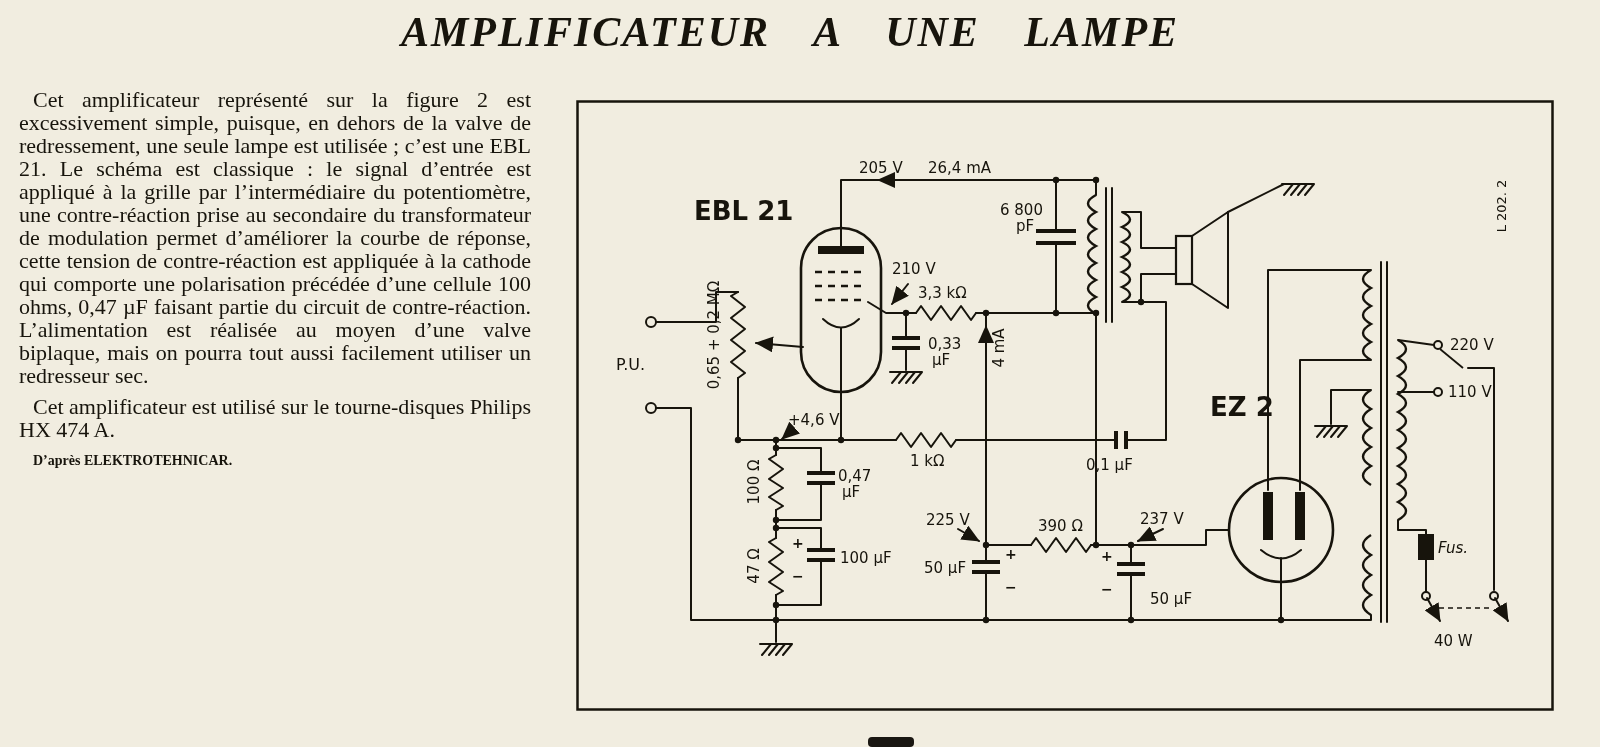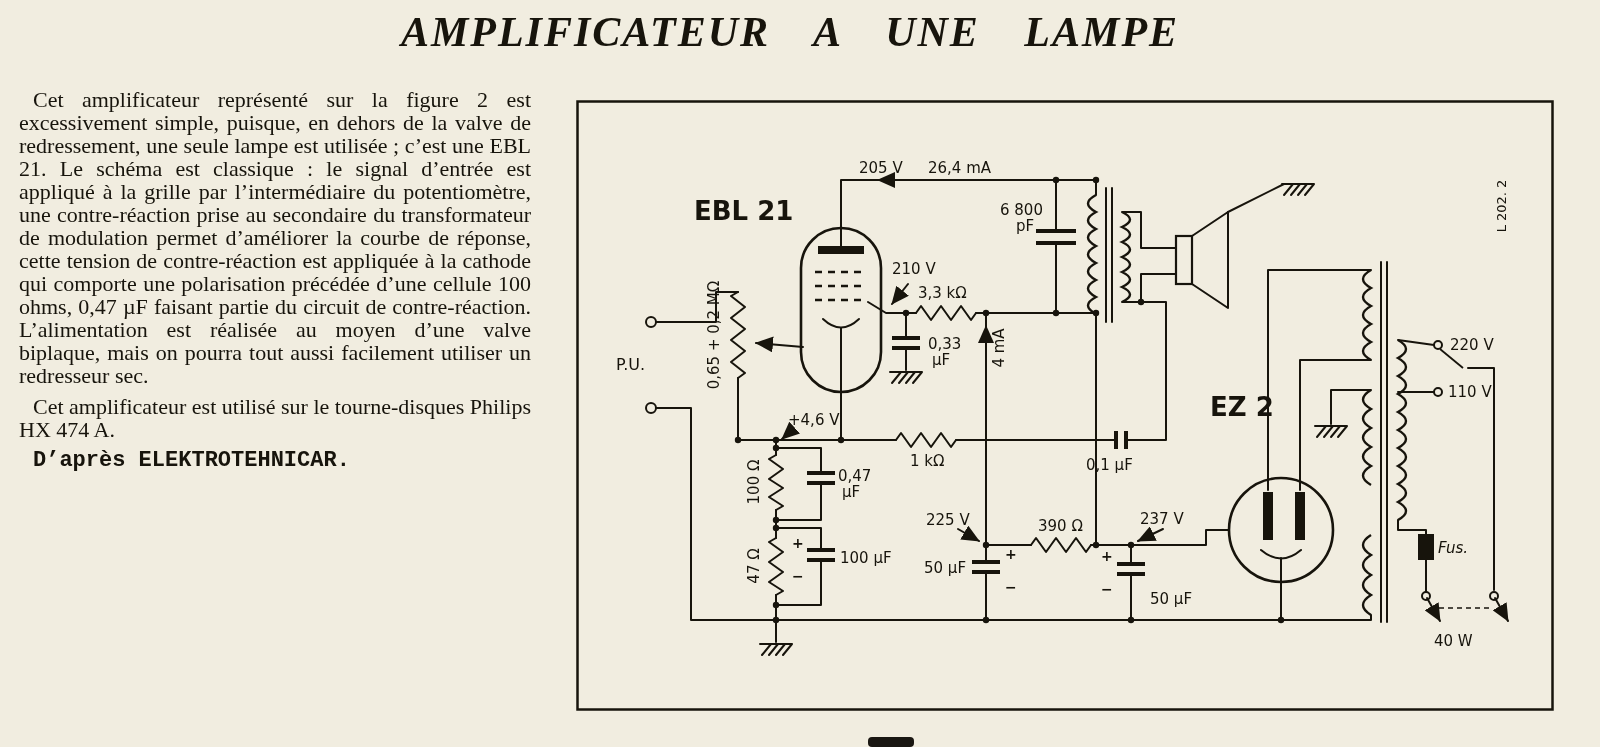--- a/index.html
+++ b/index.html
@@ -12,21 +12,21 @@
   .title{
     position:absolute;top:8px;left:0;width:1580px;text-align:center;
     font-style:italic;font-weight:bold;font-size:42px;
     letter-spacing:2px;word-spacing:32px;color:#17140c;
   }
   .article{
     position:absolute;left:19px;top:88px;width:512px;
     font-size:22px;line-height:23px;text-align:justify;
   }
   .article p{margin:0 0 8px 0;text-indent:14px;}
-  .credit{font-weight:bold;margin-top:18px;font-size:22px;text-indent:0;font-family:Liberation Mono, monospace;}
+  .credit{font-weight:bold;margin-top:18px;font-size:14px;text-indent:0;}
   .schem{position:absolute;left:576px;top:100px;}
   svg .w{stroke:#17140c;stroke-width:2;fill:none;stroke-linecap:round;stroke-linejoin:round;}
   svg .coil{stroke:#17140c;stroke-width:2.4;fill:none;}
   svg .p{stroke:#17140c;stroke-width:4;fill:none;stroke-linecap:butt;}
   svg .dash{stroke:#17140c;stroke-width:2.4;fill:none;stroke-dasharray:7 6;}
   svg .dash2{stroke:#17140c;stroke-width:1.6;fill:none;stroke-dasharray:5 4;}
   svg .dot{fill:#17140c;}
   svg .node{fill:#f1ede0;stroke:#17140c;stroke-width:2;}
   svg text{font-family:"DejaVu Sans", sans-serif;font-size:15px;fill:#17140c;}
   svg text.tube{font-size:26px;font-weight:bold;}

